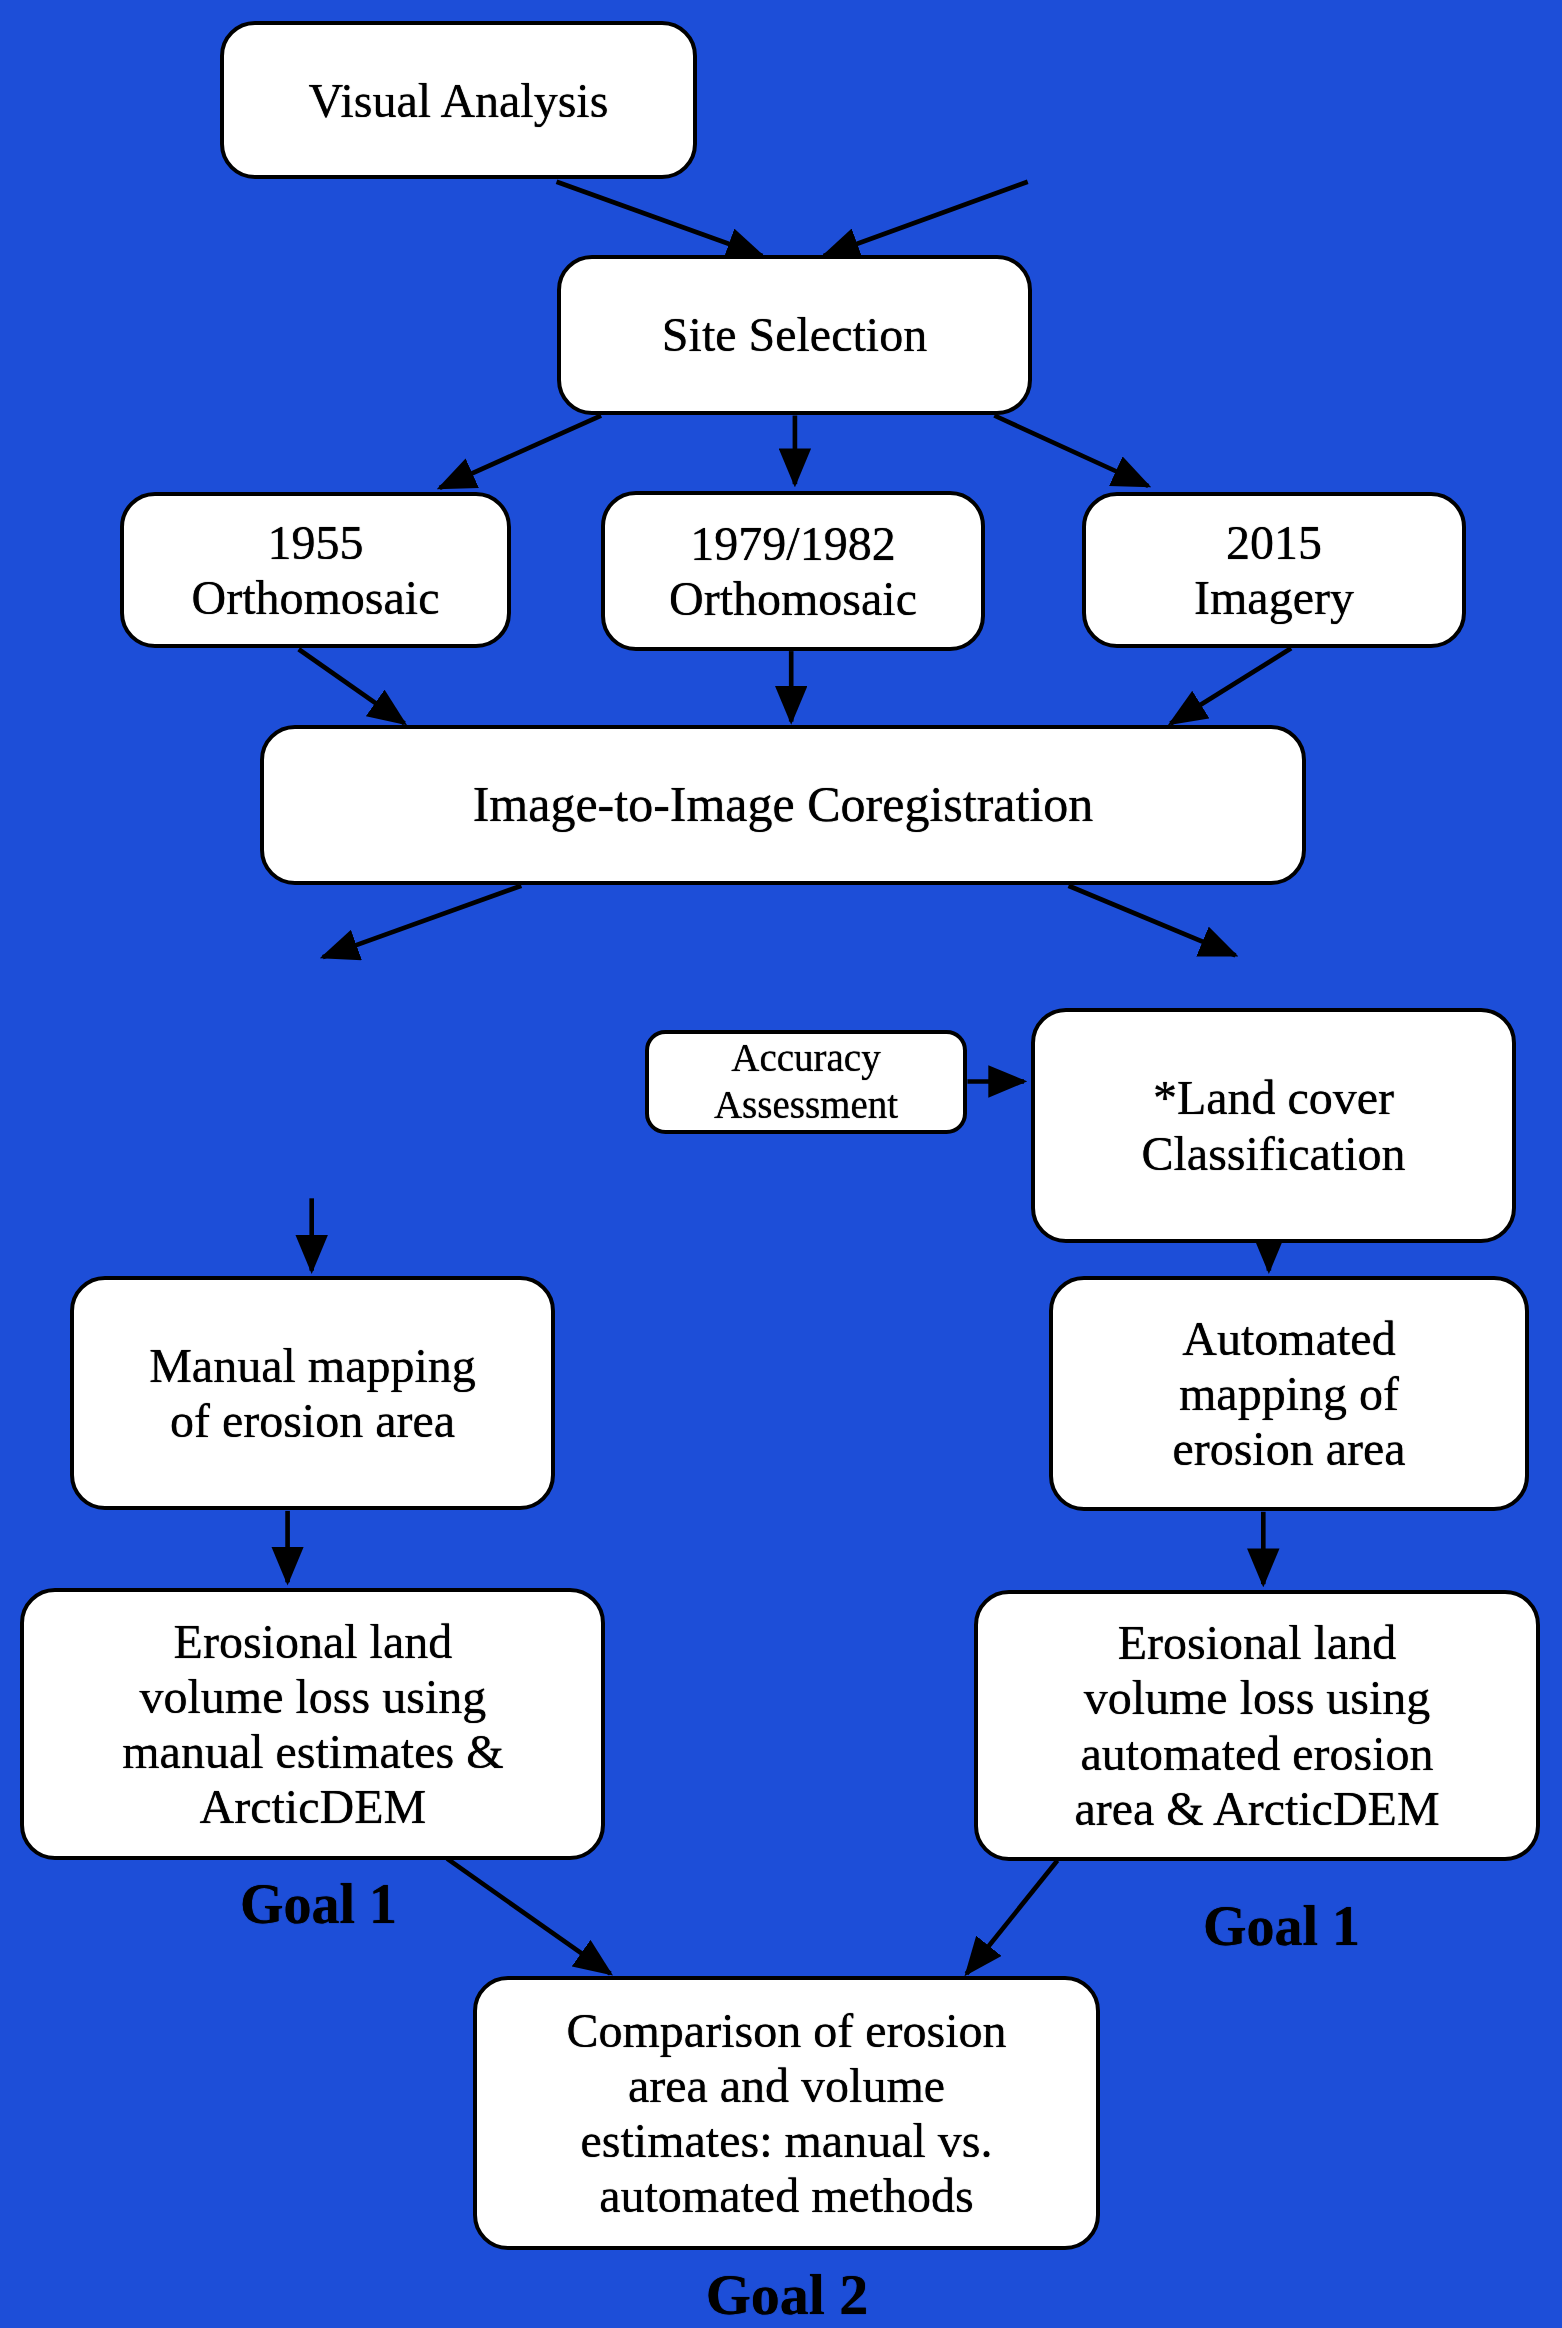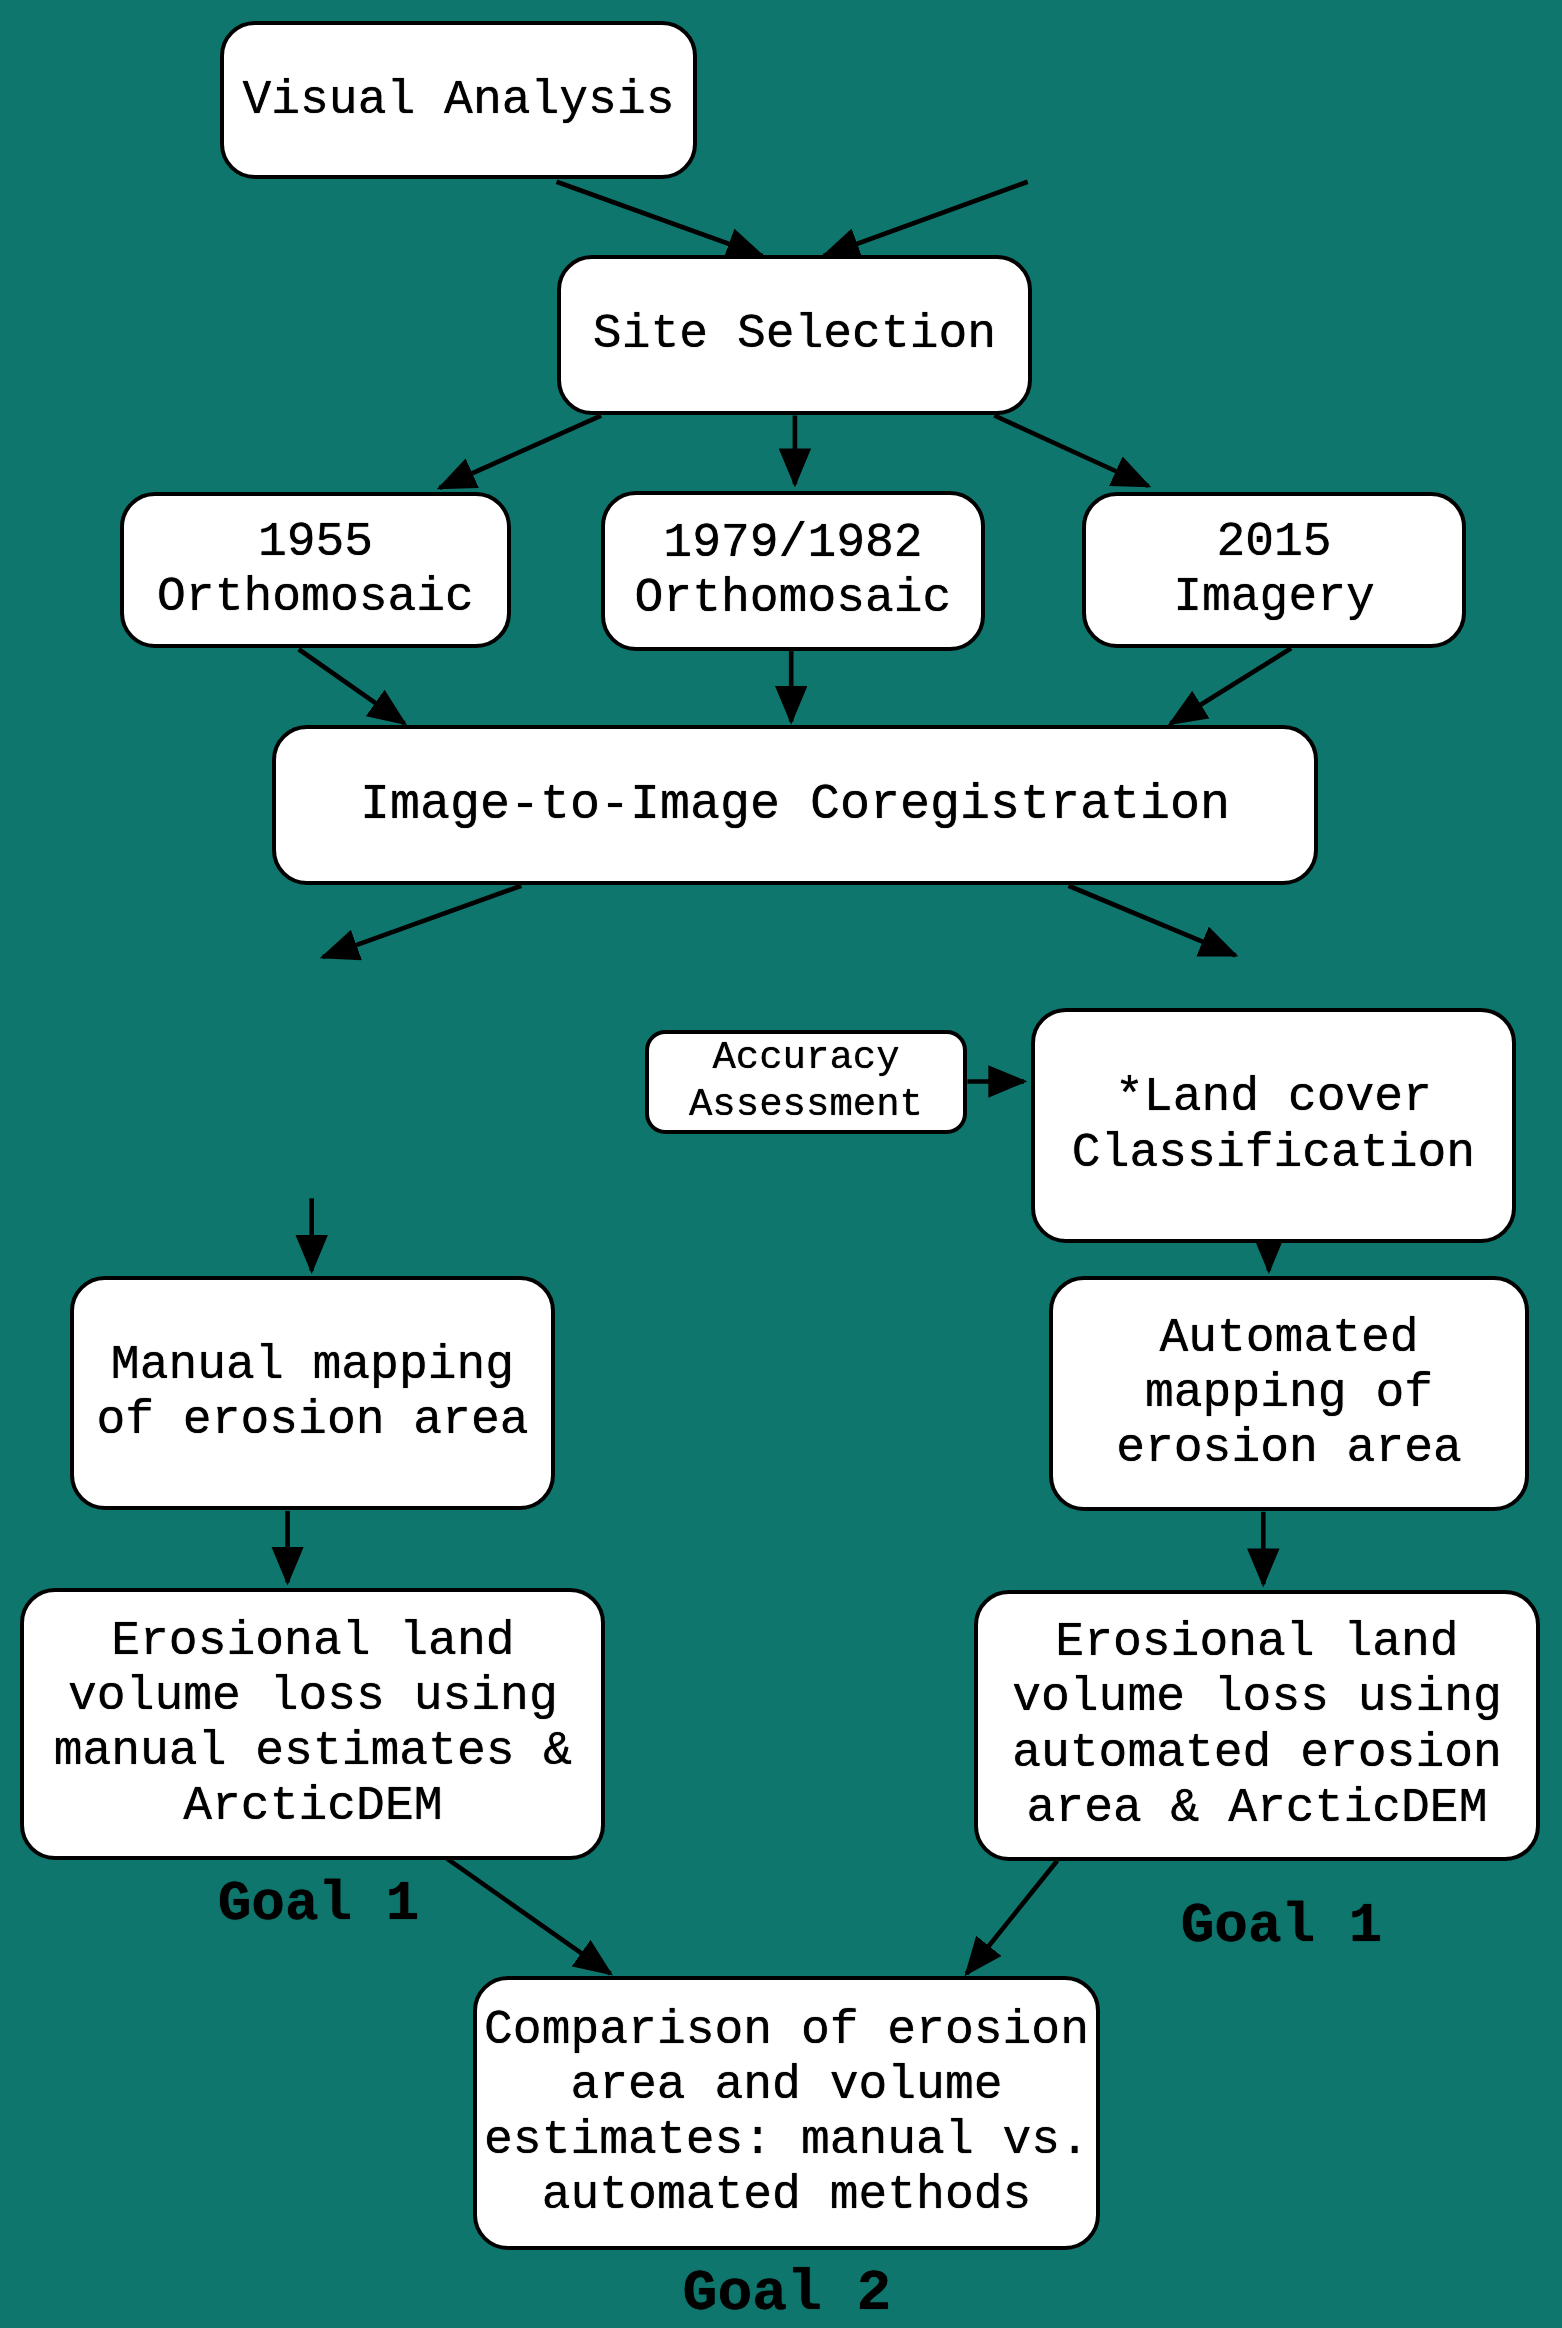--- a/index.html
+++ b/index.html
@@ -4,22 +4,22 @@
 <style>
   html, body {
     margin: 0;
     padding: 0;
     background: #ffffff;
   }
   .canvas {
     position: relative;
     width: 1562px;
     height: 2328px;
-    background: #0f766e;
-    font-family: Liberation Mono, monospace;
+    background: #1d4ed8;
+    font-family: Liberation Serif, serif;
     color: #000000;
     overflow: hidden;
   }
   .edges-layer {
     position: absolute;
     left: 0;
     top: 0;
     width: 1562px;
     height: 2328px;
     pointer-events: none;
@@ -108,21 +108,21 @@
   <div class="node" style="left:601px; top:491px; width:384px; height:160px;">
     <span class="label">1979/1982
 Orthomosaic</span>
   </div>
 
   <div class="node" style="left:1082px; top:492px; width:384px; height:156px;">
     <span class="label">2015
 Imagery</span>
   </div>
 
-  <div class="node wide" style="left:272px; top:725px; width:1046px; height:160px;text-align:right;">
+  <div class="node wide" style="left:260px; top:725px; width:1046px; height:160px;text-align:right;">
     <span class="label">Image-to-Image Coregistration</span>
   </div>
 
 
   <div class="node small" style="left:645px; top:1030px; width:322px; height:104px;">
     <span class="label">Accuracy
 Assessment</span>
   </div>
 
   <div class="node" style="left:1031px; top:961px; width:485px; height:235px;margin-top:47px;">

